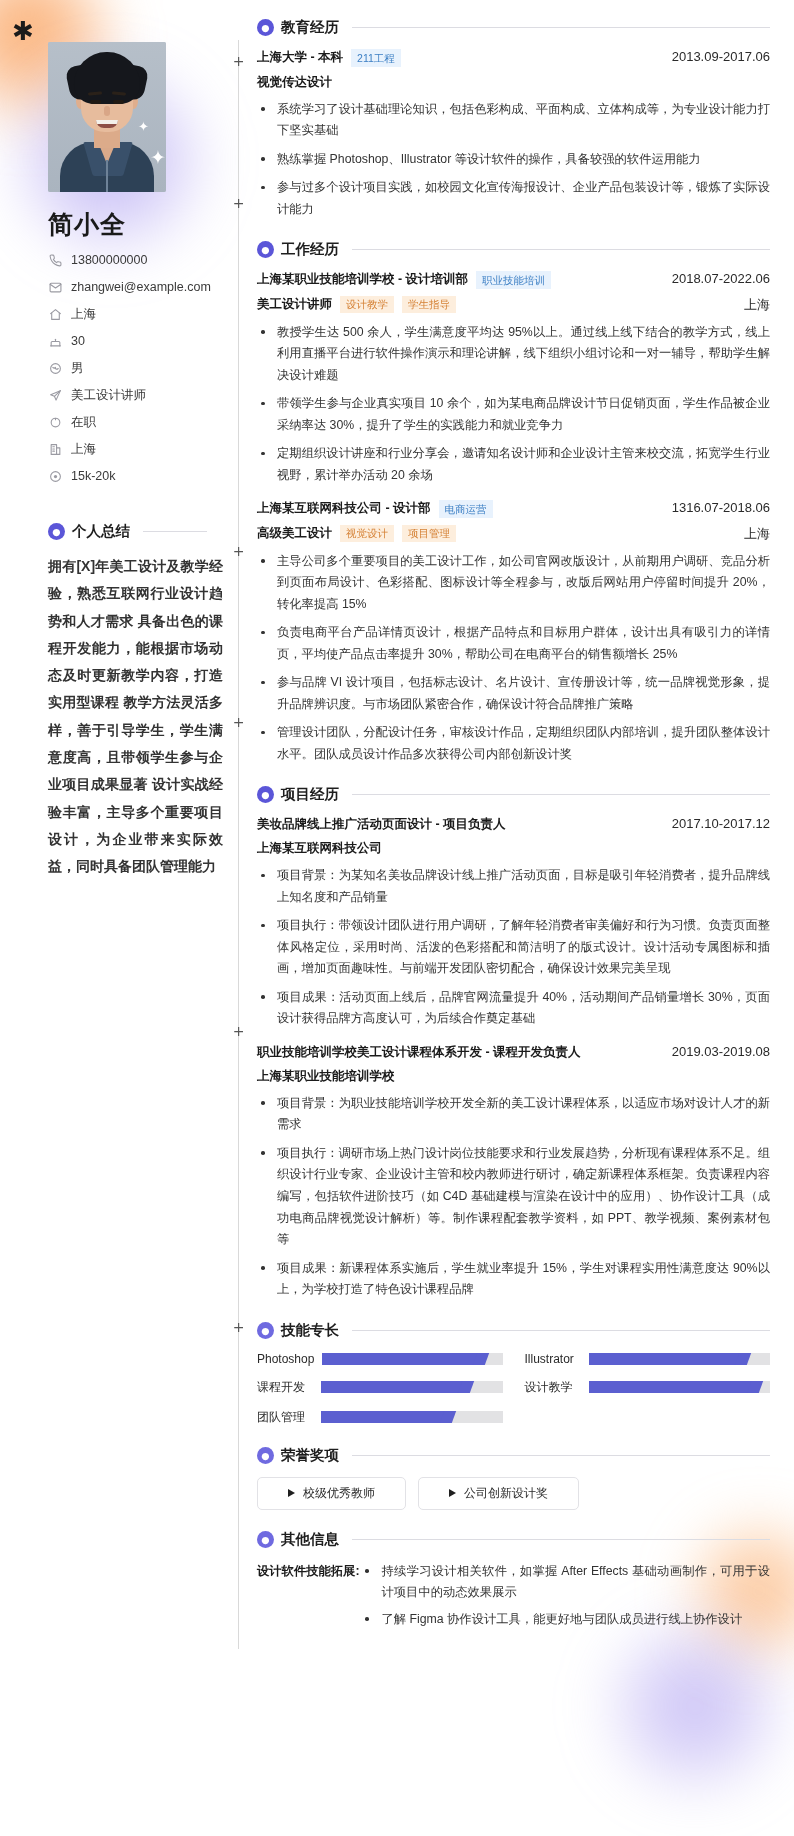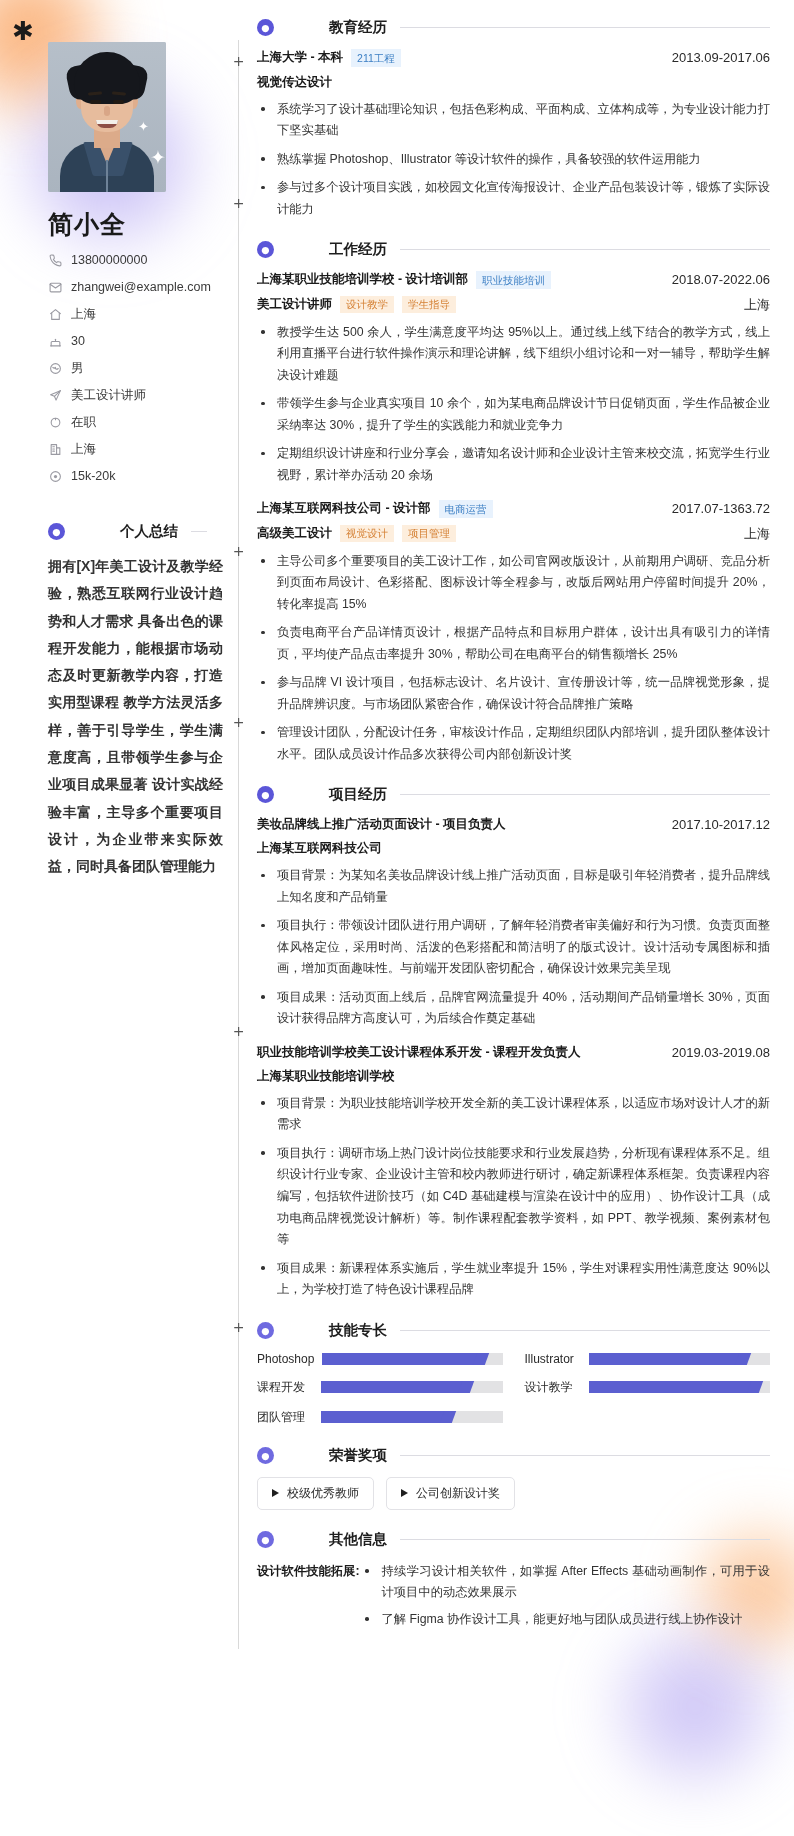--- a/index.html
+++ b/index.html
@@ -215,21 +215,20 @@
     line-height: 17px;
     text-align: center;
     font-family: "DejaVu Sans", sans-serif;
   }
   .sec-head .badge.lite { background:#6f6ae0; }
   .sec-head .t {
     font-size: 14.5px;
     font-weight: bold;
     color: #1e1e1e;
     white-space: nowrap;
-    margin-left: 48px;
   }
   .sec-head .line {
     flex: 1 1 auto;
     height: 1px;
     background: #dcdce2;
     margin-left: 6px;
   }
 
   .left-sec { margin: 38px 0 0 22px; }
   .summary {
@@ -240,21 +239,21 @@
     text-align: justify;
     width: 175px;
     font-weight: bold;
   }
 
   
   .block { margin-bottom: 20px; }
   .entry { margin-bottom: 14px; }
   .entry-row {
     display: flex;
-    align-items: center;
+    align-items: flex-start;
     justify-content: space-between;
     gap: 8px;
   }
   .entry-left { display:flex; align-items:center; gap:8px; flex-wrap: wrap; }
   .entry-title {
     font-size: 12.5px;
     font-weight: bold;
     color: #1b1b1b;
   }
   .entry-date {
@@ -341,21 +340,21 @@
   }
 
   
   .awards { display: flex; gap: 12px; margin-top: 4px; }
   .award {
     display: inline-flex;
     align-items: center;
     gap: 8px;
     border: 1px solid #e2e2e6;
     border-radius: 5px;
-    padding: 7px 14px;
+    padding: 7px 30px;
     font-size: 12px;
     color: #2a2a2a;
     background: #fff;
   }
   .award .tri {
     width: 0; height: 0;
     border-left: 7px solid #1f1f1f;
     border-top: 4.5px solid transparent;
     border-bottom: 4.5px solid transparent;
   }
@@ -590,21 +589,21 @@
             <li>定期组织设计讲座和行业分享会，邀请知名设计师和企业设计主管来校交流，拓宽学生行业视野，累计举办活动 20 余场</li>
           </ul>
         </div>
 
         <div class="entry">
           <div class="entry-row">
             <div class="entry-left">
               <span class="entry-title">上海某互联网科技公司 - 设计部</span>
               <span class="tag tag-blue">电商运营</span>
             </div>
-            <span class="entry-date">2017.07-1363.72</span>
+            <span class="entry-date">1316.07-2018.06</span>
           </div>
           <div class="entry-row" style="margin-top:7px">
             <div class="entry-left">
               <span class="entry-title">高级美工设计</span>
               <span class="tag tag-orange">视觉设计</span>
               <span class="tag tag-orange">项目管理</span>
             </div>
             <span class="entry-date">上海</span>
           </div>
           <ul class="bullets">

